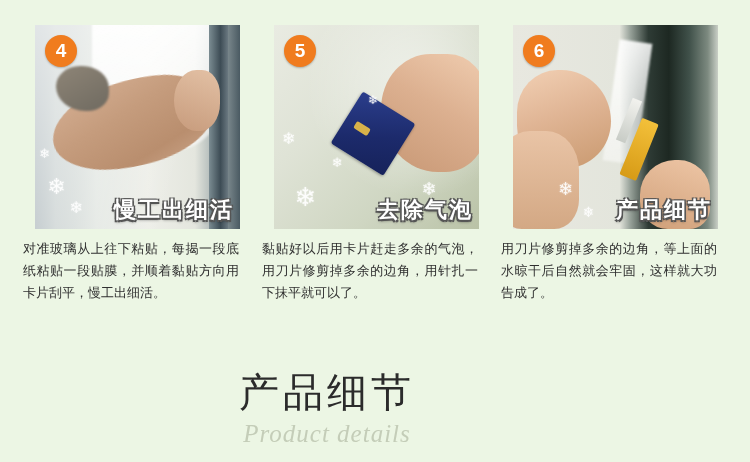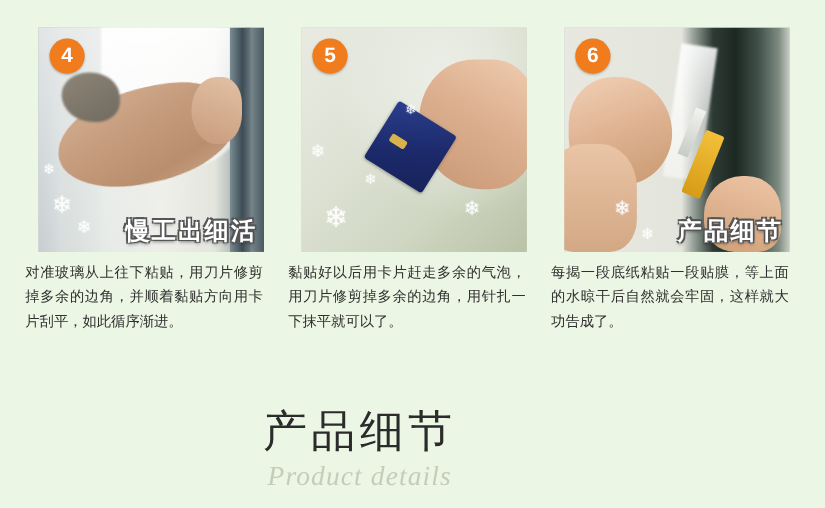--- a/index.html
+++ b/index.html
@@ -282,53 +282,54 @@
         <div class="p4-frame"></div>
         <div class="p4-arm"></div>
         <div class="p4-hand-l"></div>
         <div class="p4-hand-r"></div>
         <span class="flake" style="left:6%;top:74%;font-size:22px;">❄</span>
         <span class="flake" style="left:17%;top:86%;font-size:16px;">❄</span>
         <span class="flake" style="left:2%;top:60%;font-size:13px;">❄</span>
         <div class="badge">4</div>
         <div class="photo-caption">慢工出细活</div>
       </div>
-      <div class="step-desc">对准玻璃从上往下粘贴，用刀片修剪掉多余的边角，并顺着黏贴方向用卡片刮平，如此循序渐进。</div>
+      <div class="step-desc">对准玻璃从上往下粘贴，每揭一段底纸粘贴一段贴膜，并顺着黏贴方向用卡片刮平，慢工出细活。</div>
     </div>
 
     <div class="step-panel">
       <div class="photo">
         <div class="photo-bg p5-bg"></div>
         <div class="p5-hand"></div>
         <div class="p5-card"></div>
         <span class="flake" style="left:10%;top:78%;font-size:26px;">❄</span>
         <span class="flake" style="left:4%;top:52%;font-size:16px;">❄</span>
         <span class="flake" style="left:28%;top:64%;font-size:13px;">❄</span>
         <span class="flake" style="left:72%;top:76%;font-size:18px;">❄</span>
         <span class="flake" style="left:46%;top:34%;font-size:12px;">❄</span>
         <div class="badge">5</div>
+        <div class="photo-caption">去除气泡</div>
       </div>
       <div class="step-desc">黏贴好以后用卡片赶走多余的气泡，用刀片修剪掉多余的边角，用针扎一下抹平就可以了。</div>
     </div>
 
     <div class="step-panel">
       <div class="photo">
         <div class="photo-bg p6-bg"></div>
         <div class="p6-film"></div>
         <div class="p6-fist"></div>
         <div class="p6-forearm"></div>
         <div class="p6-blade"></div>
         <div class="p6-knife"></div>
         <div class="p6-hand2"></div>
         <span class="flake" style="left:22%;top:76%;font-size:18px;">❄</span>
         <span class="flake" style="left:34%;top:88%;font-size:14px;">❄</span>
         <div class="badge">6</div>
         <div class="photo-caption">产品细节</div>
       </div>
-      <div class="step-desc">每揭一段底纸粘贴一段贴膜，等上面的水晾干后自然就会牢固，这样就大功告成了。</div>
+      <div class="step-desc">用刀片修剪掉多余的边角，等上面的水晾干后自然就会牢固，这样就大功告成了。</div>
     </div>
 
   </div>
 
   <div class="footer">
     <div class="footer-title-cn">产品细节</div>
     <div class="footer-title-en">Product details</div>
   </div>
 
 </div>

